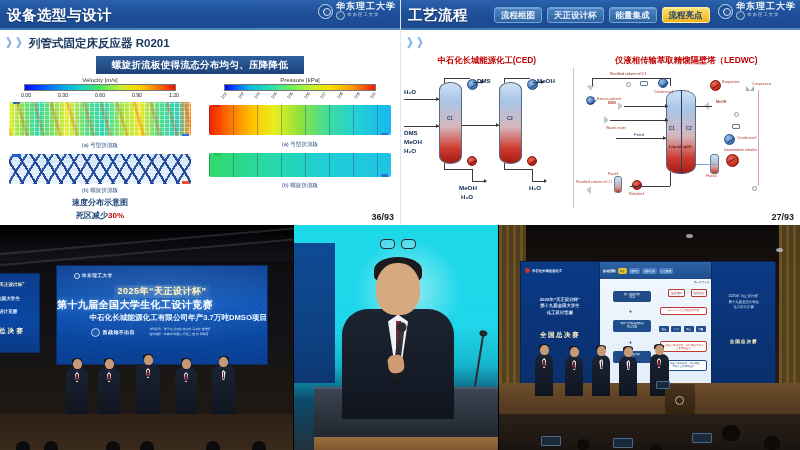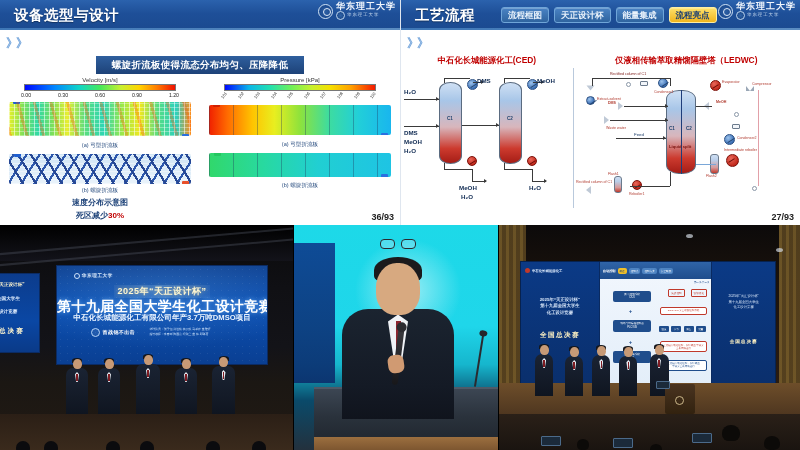--- a/index.html
+++ b/index.html
@@ -21,21 +21,21 @@
     background: linear-gradient(180deg,#2b62ad 0%, #1e4f98 45%, #1b4a90 100%);
     display: flex; align-items: center; overflow: hidden;
   }
   .hdr::after{
     content:""; position:absolute; left:0; right:0; bottom:0; height:2px;
     background: linear-gradient(90deg, #5b9bd5, #8fc3ea);
     opacity:.55;
   }
   .hdr-title {
     color: #ffffff; font-weight: bold; font-size: 14.5px;
-    padding-left: 14px; letter-spacing: .5px; white-space: nowrap;
+    padding-left: 7px; letter-spacing: .5px; white-space: nowrap;
     text-shadow: 0 1px 1px rgba(0,0,0,.35);
   }
   .hdr-tabs { display:flex; align-items:center; gap:5px; margin-left: 9px; }
   .tab {
     font-size: 8.5px; font-weight: bold; color:#e9f2fb;
     background: linear-gradient(180deg,#4a83c4,#2f649f);
     border:1px solid #6fa5d8; border-radius: 3px;
     padding: 3px 6px 3px 6px; white-space: nowrap; line-height: 1;
     box-shadow: inset 0 1px 0 rgba(255,255,255,.25);
   }
@@ -225,26 +225,26 @@
   .bs-logo { position:absolute; left:8%; top:7%; display:flex; align-items:center; gap:2px; }
   .bs-logo .em { width:6px;height:6px;border-radius:50%;border:.8px solid #cfe2fa; }
   .bs-logo .tx { color:#dcebfc; font-size:4.6px; font-weight:bold; letter-spacing:.6px; white-space:nowrap;}
   .bs-t1 {
     position:absolute; left:0; right:0; top:19%; text-align:center;
     color:#fff7d1; font-size:9px; font-weight:bold; letter-spacing:.5px; white-space:nowrap;
     text-shadow: 0 0 4px rgba(255,220,120,.6);
   }
   .bs-t1 .bar { display:inline-block; padding:0 3px; background: linear-gradient(90deg, rgba(255,255,255,.05), rgba(160,210,255,.22), rgba(255,255,255,.05)); }
   .bs-t2 {
-    position:absolute; left:0; right:11px; top:33%; text-align:right;
-    color:#ffffff; font-size:14px; font-weight:bold; letter-spacing:.4px; white-space:nowrap;
+    position:absolute; left:0; right:11px; top:33%; text-align:left;
+    color:#ffffff; font-size:10px; font-weight:bold; letter-spacing:.4px; white-space:nowrap;
     text-shadow: 0 0 5px rgba(120,190,255,.8);
   }
   .bs-t3 {
-    position:absolute; left:0; right:0; top:48%; text-align:center;
+    position:absolute; left:0; right:0; top:48%; text-align:right;
     color:#eaf4ff; font-size:7.6px; font-weight:bold; white-space:nowrap;
   }
   .bs-team {
     position:absolute; left:16%; top:63%; display:flex; align-items:center; gap:3px;
   }
   .bs-team .seal{ width:9px;height:9px;border-radius:50%;border:.8px solid #b9d6f7;background:rgba(255,255,255,.08); }
   .bs-team .nm{ color:#ffffff; font-size:5px; font-weight:bold; letter-spacing:.4px; white-space:nowrap; }
   .bs-names{ position:absolute; left:44%; top:62.5%; width:52%; font-size:2.9px; color:#cfe4fb; line-height:1.55; }
   .sidescreen {
     position:absolute; border:1px solid #0b2b63;
@@ -440,20 +440,21 @@
             <div class="logo-sub">
               <span class="seal"></span>
               <span class="seal-txt">华东理工大学</span>
             </div>
           </div>
         </div>
       </div>
 
       <div class="slide-title">
         <span class="chev">》》</span>
+        <span class="slide-title-txt">列管式固定床反应器 R0201</span>
       </div>
 
       <div class="banner">螺旋折流板使得流态分布均匀、压降降低</div>
 
       <div class="cfd-row">
 
         <div class="cfd-col">
           <div class="cb-label">Velocity [m/s]</div>
           <div class="cbar vel"></div>
           <div class="cticks">

